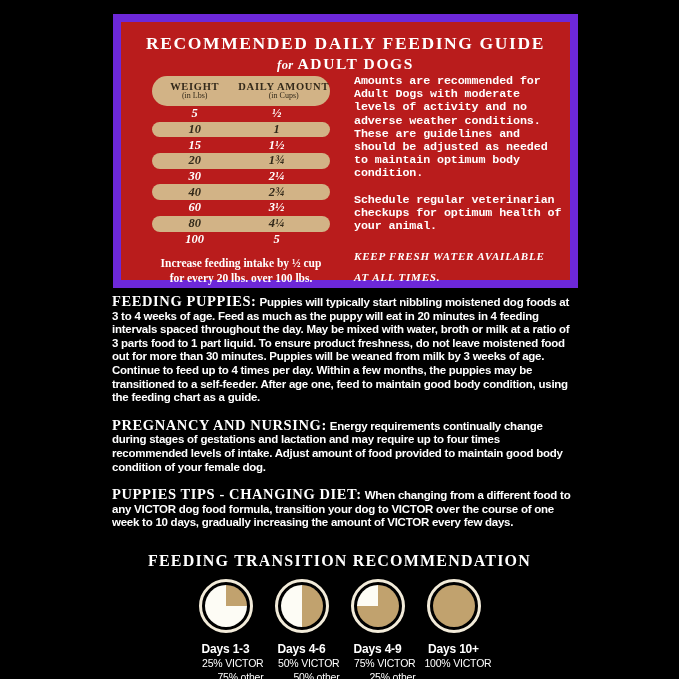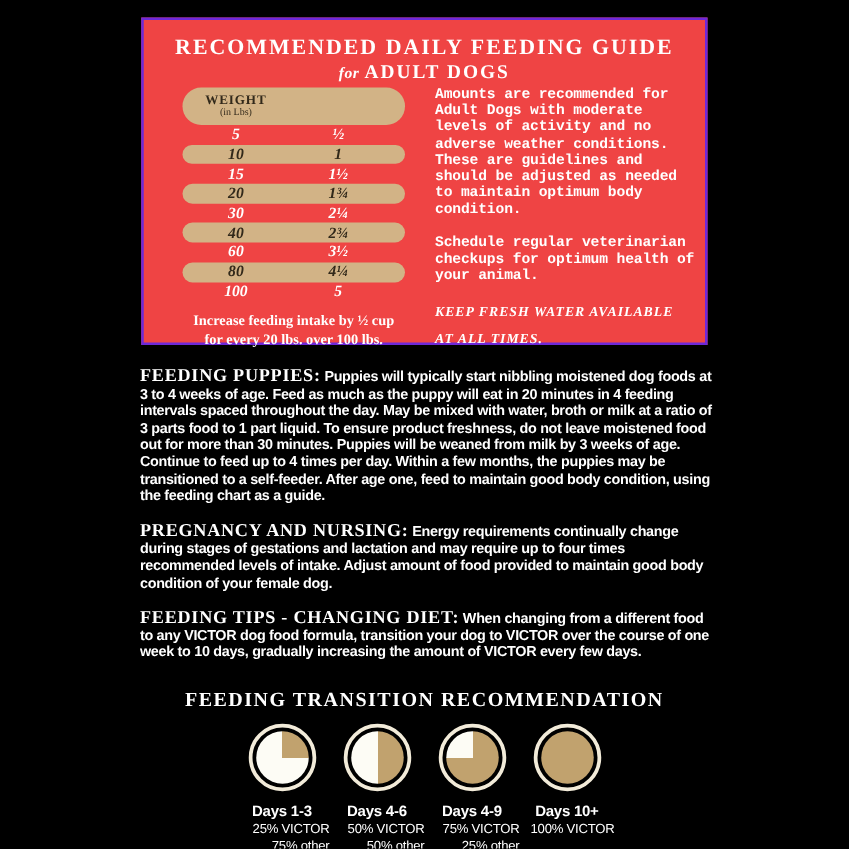--- a/index.html
+++ b/index.html
@@ -4,21 +4,21 @@
 <style>
   html,body { margin:0; padding:0; background:#000; }
   .page {
     position:relative; width:679px; height:679px; background:#000000;
     color:#ffffff; font-family:"Liberation Sans", sans-serif; overflow:hidden;
   }
 
   
   .guide-box {
     position:absolute; left:113px; top:14px; width:449px; height:258px;
-    border:2px solid #6d28d9; background:#ef4444;
+    border:8px solid #6d28d9; background:#b91c1c;
   }
   .box-title { text-align:center; margin-top:11px; font-family:"Liberation Serif", serif; font-weight:bold; color:#fff; }
   .title-l1 { font-size:17.5px; letter-spacing:1.6px; }
   .title-l2 { font-size:15.5px; letter-spacing:1.6px; margin-top:1px; }
   .for-word { font-style:italic; font-size:12.5px; letter-spacing:0.4px; margin-right:4px; text-transform:lowercase; }
 
   .table-col { position:absolute; left:31px; top:54px; width:178px; }
   .tbl-header {
     background:#d2b386; border-radius:15px; height:30px; display:flex; align-items:center;
     color:#32291a; font-family:"Liberation Serif", serif;
@@ -86,20 +86,24 @@
     <div class="box-title">
       <div class="title-l1">RECOMMENDED DAILY FEEDING GUIDE</div>
       <div class="title-l2"><span class="for-word">for</span><span>ADULT DOGS</span></div>
     </div>
 
     <div class="table-col">
       <div class="tbl-header">
         <div class="th th-weight">
           <span class="th-lbl">WEIGHT</span>
           <span class="th-sub">(in Lbs)</span>
+        </div>
+        <div class="th th-amount">
+          <span class="th-lbl">DAILY AMOUNT</span>
+          <span class="th-sub">(in Cups)</span>
         </div>
       </div>
 
       <div class="tbl-row row-dark">
         <span class="cell cell-w">5</span>
         <span class="cell cell-a">½</span>
       </div>
       <div class="tbl-row row-pill">
         <span class="cell cell-w">10</span>
         <span class="cell cell-a">1</span>
@@ -149,21 +153,21 @@
   <div class="sections">
     <p class="section">
       <span class="sec-head">FEEDING PUPPIES:</span>
       <span>Puppies will typically start nibbling moistened dog foods at 3 to 4 weeks of age. Feed as much as the puppy will eat in 20 minutes in 4 feeding intervals spaced throughout the day. May be mixed with water, broth or milk at a ratio of 3 parts food to 1 part liquid. To ensure product freshness, do not leave moistened food out for more than 30 minutes. Puppies will be weaned from milk by 3 weeks of age. Continue to feed up to 4 times per day. Within a few months, the puppies may be transitioned to a self-feeder. After age one, feed to maintain good body condition, using the feeding chart as a guide.</span>
     </p>
     <p class="section">
       <span class="sec-head">PREGNANCY AND NURSING:</span>
       <span>Energy requirements continually change during stages of gestations and lactation and may require up to four times recommended levels of intake. Adjust amount of food provided to maintain good body condition of your female dog.</span>
     </p>
     <p class="section">
-      <span class="sec-head">FEEDING TIPS - CHANGING DIET:</span>
+      <span class="sec-head">PUPPIES TIPS - CHANGING DIET:</span>
       <span>When changing from a different food to any VICTOR dog food formula, transition your dog to VICTOR over the course of one week to 10 days, gradually increasing the amount of VICTOR every few days.</span>
     </p>
   </div>
 
   <div class="transition">
     <div class="transition-heading">FEEDING TRANSITION RECOMMENDATION</div>
     <div class="pies">
 
       <div class="pie-col">
         <div class="pie-ring">

